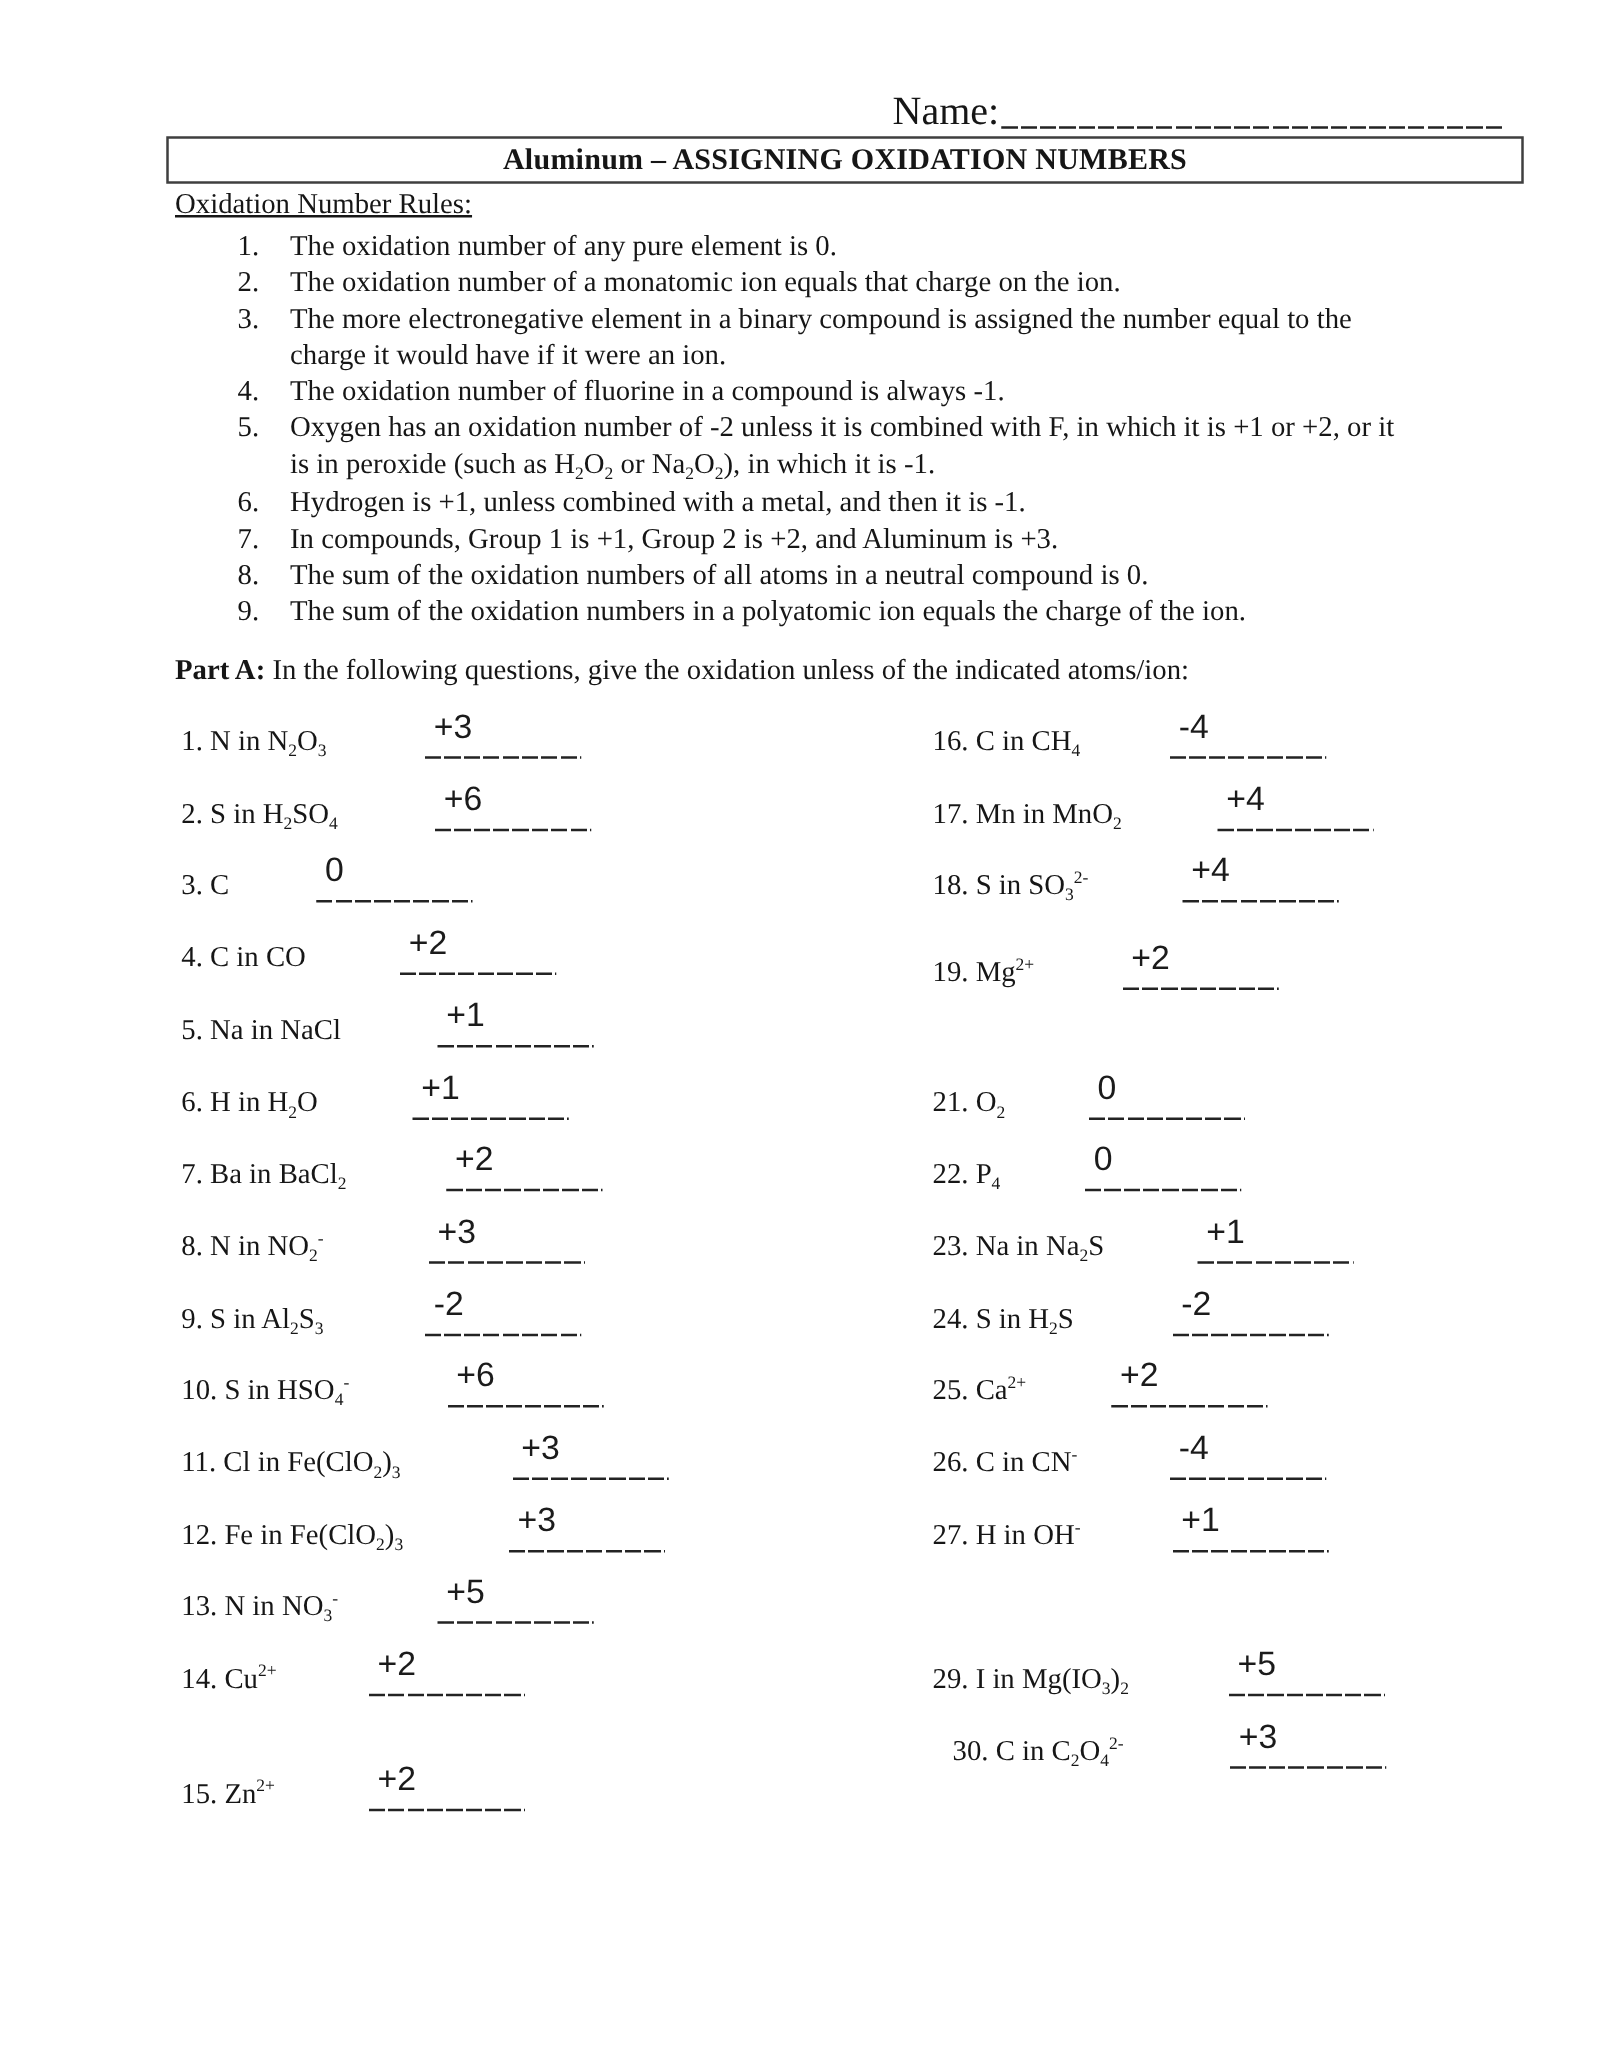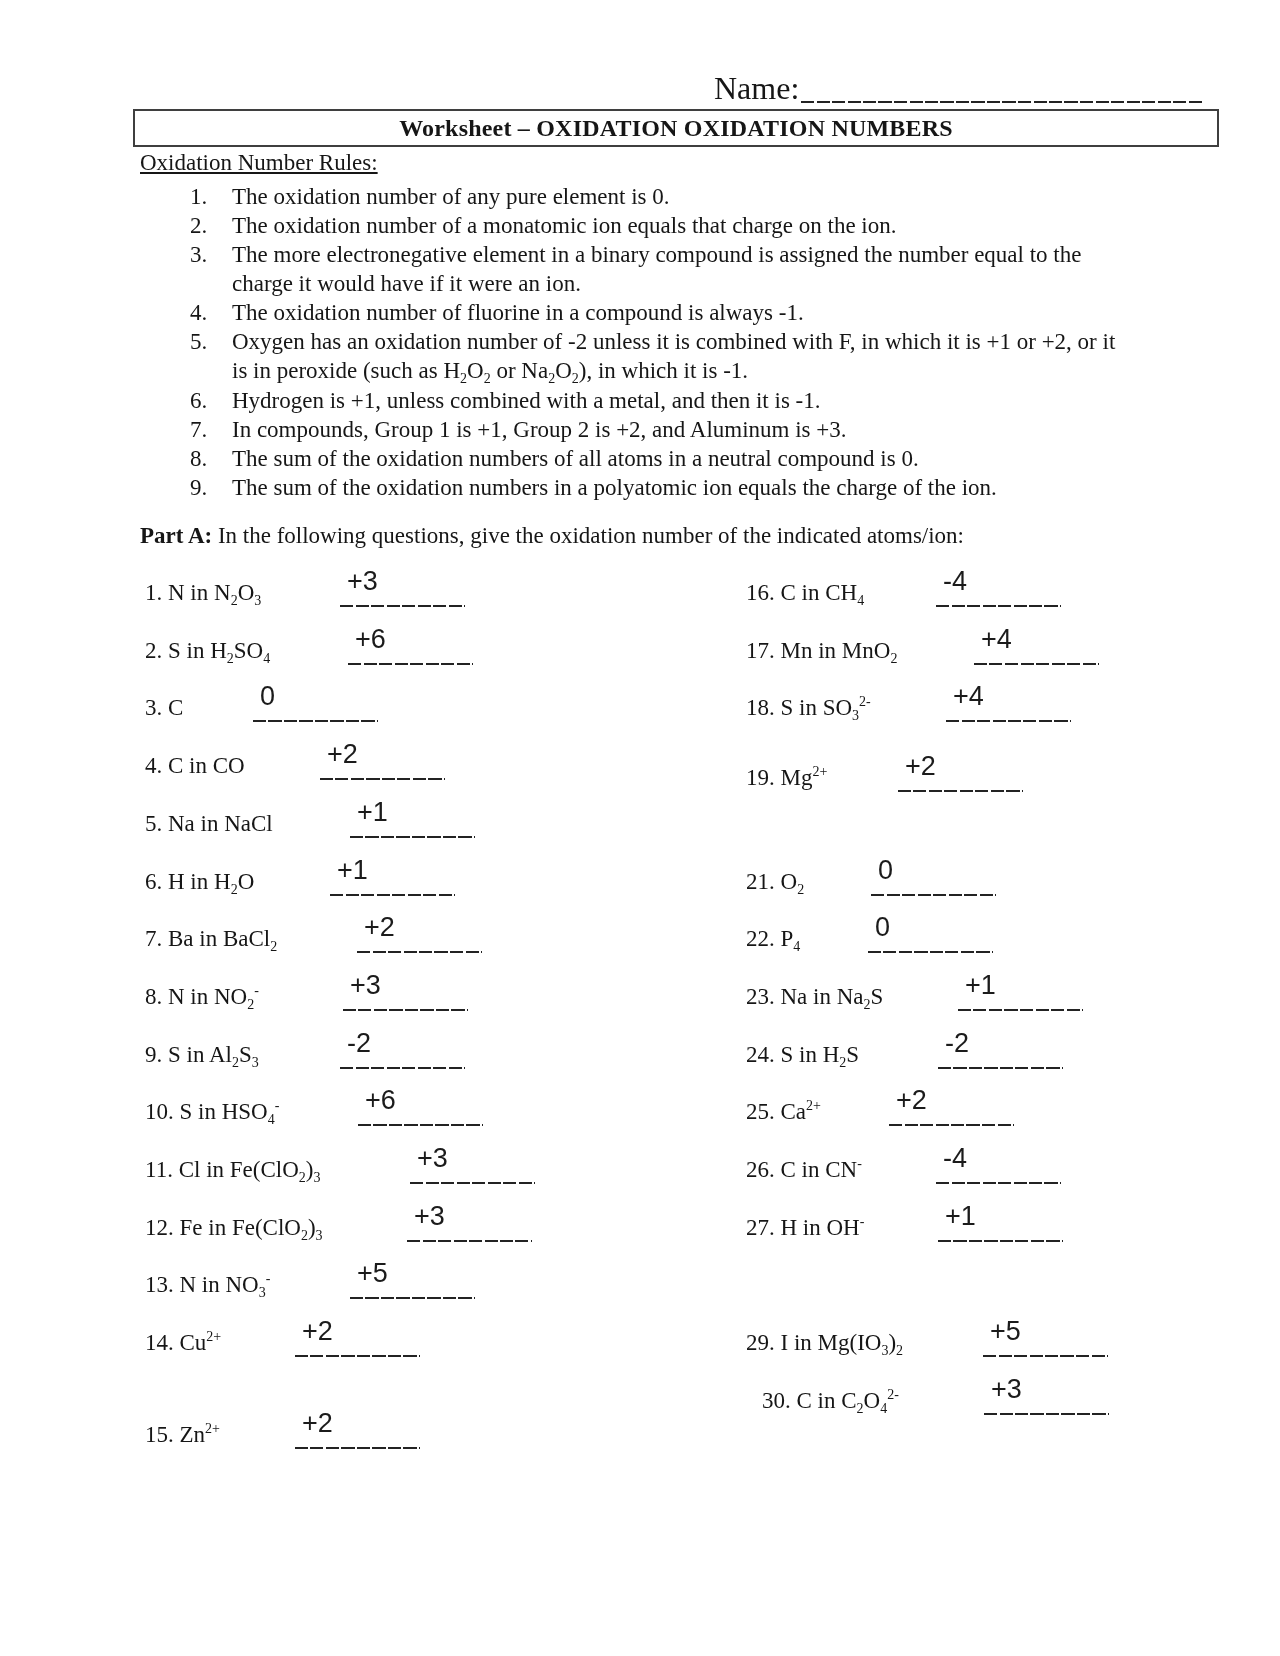--- a/index.html
+++ b/index.html
@@ -59,21 +59,21 @@
 </style>
 </head>
 <body>
 
 <div class="name-row">
   <span>Name:</span>
   <div class="blank-line name-line"></div>
 </div>
 
 <div class="title-box">
-  <span>Worksheet – OXIDATION OXIDATION NUMBERS</span>
+  <span>Aluminum – ASSIGNING OXIDATION NUMBERS</span>
 </div>
 
 <div class="rules-heading">Oxidation Number Rules:</div>
 <div class="rules-list" id="rules-list">
     <div class="rule-item">
       <span class="rule-num">1.</span>
       <span class="rule-text">The oxidation number of any pure element is 0.</span>
     </div>
     <div class="rule-item">
       <span class="rule-num">2.</span>
@@ -105,21 +105,21 @@
     </div>
     <div class="rule-item">
       <span class="rule-num">9.</span>
       <span class="rule-text">The sum of the oxidation numbers in a polyatomic ion equals the charge of the ion.</span>
     </div>
   </div>
 
 <div class="part-a">
   <span class="pa-label">Part A:</span>
   <span> </span>
-  <span>In the following questions, give the oxidation number of the indicated atoms/ion:</span>
+  <span>In the following questions, give the oxidation unless of the indicated atoms/ion:</span>
 </div>
 
 <div class="q-col" id="col-left">
     <div class="q-row" style="top: 0px;">
       <span class="q-label">1. N in N<span class="sb">2</span>O<span class="sb">3</span></span>
       <div class="ans-block" style="left: 195px;">
         <div class="ans-val">+3</div>
         <div class="blank-line ans-line"></div>
       </div>
     </div>

